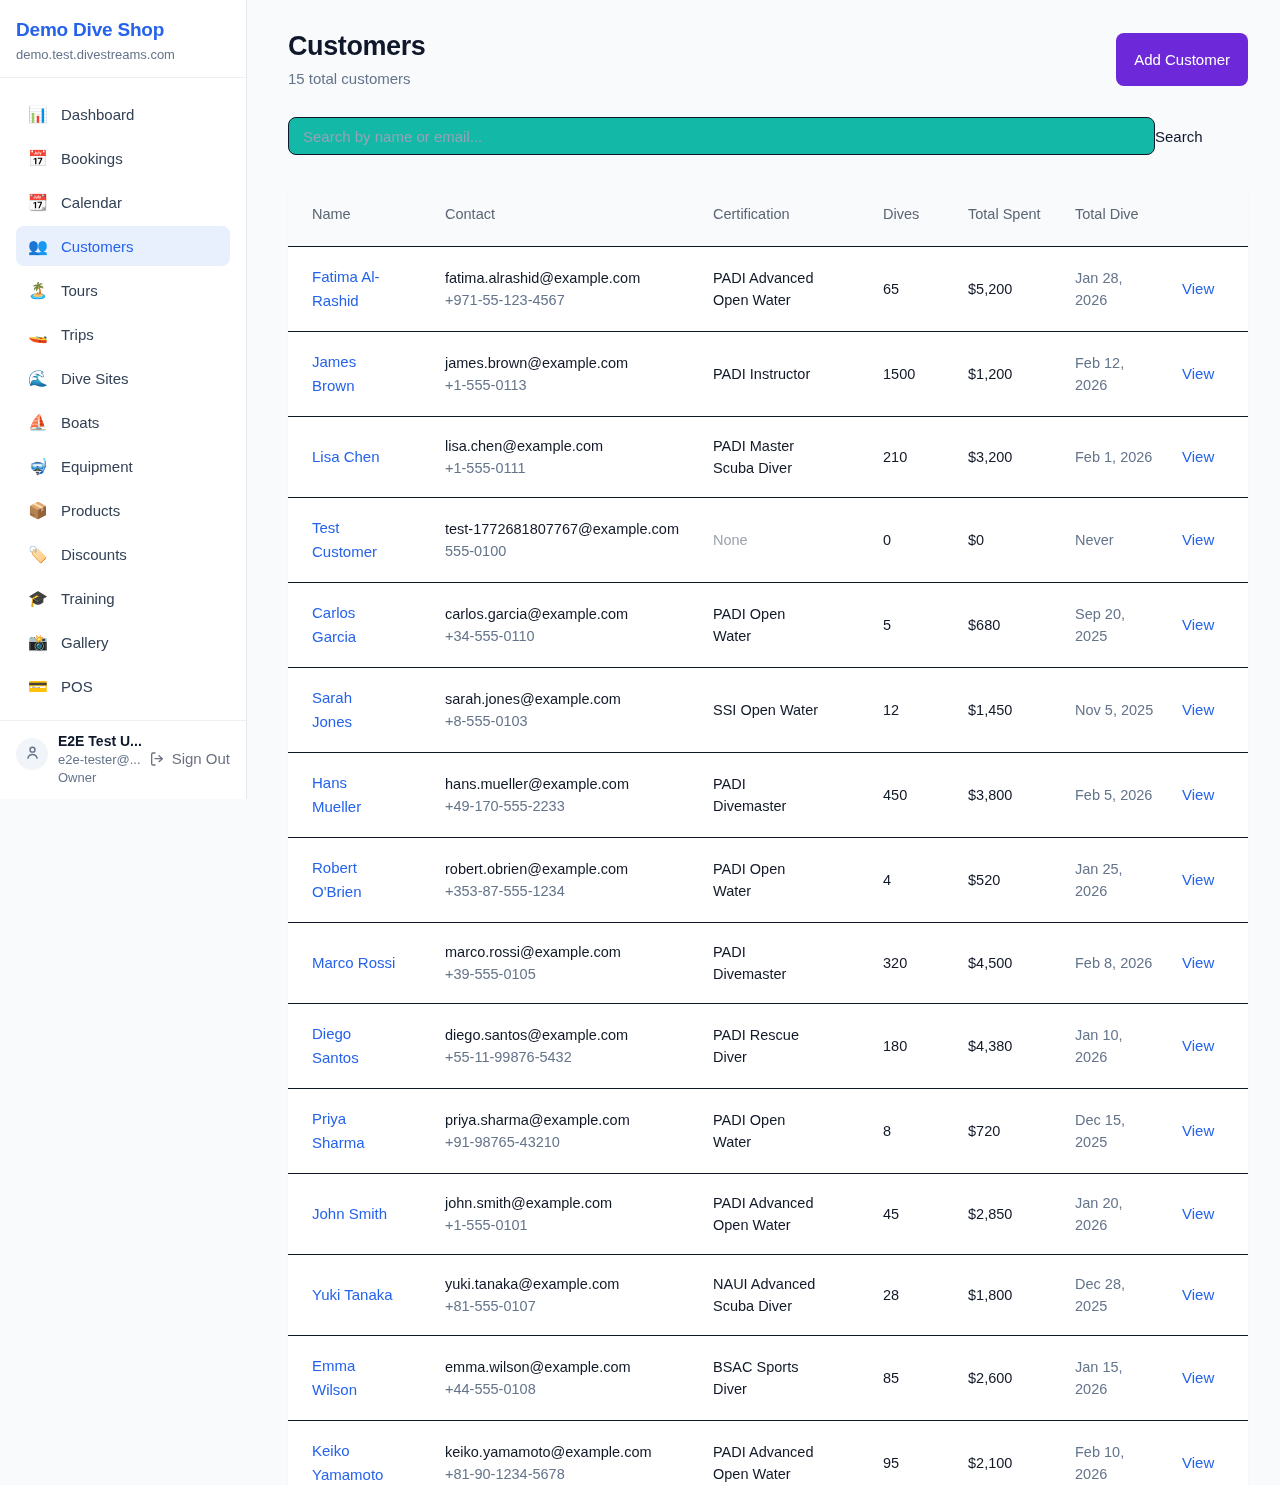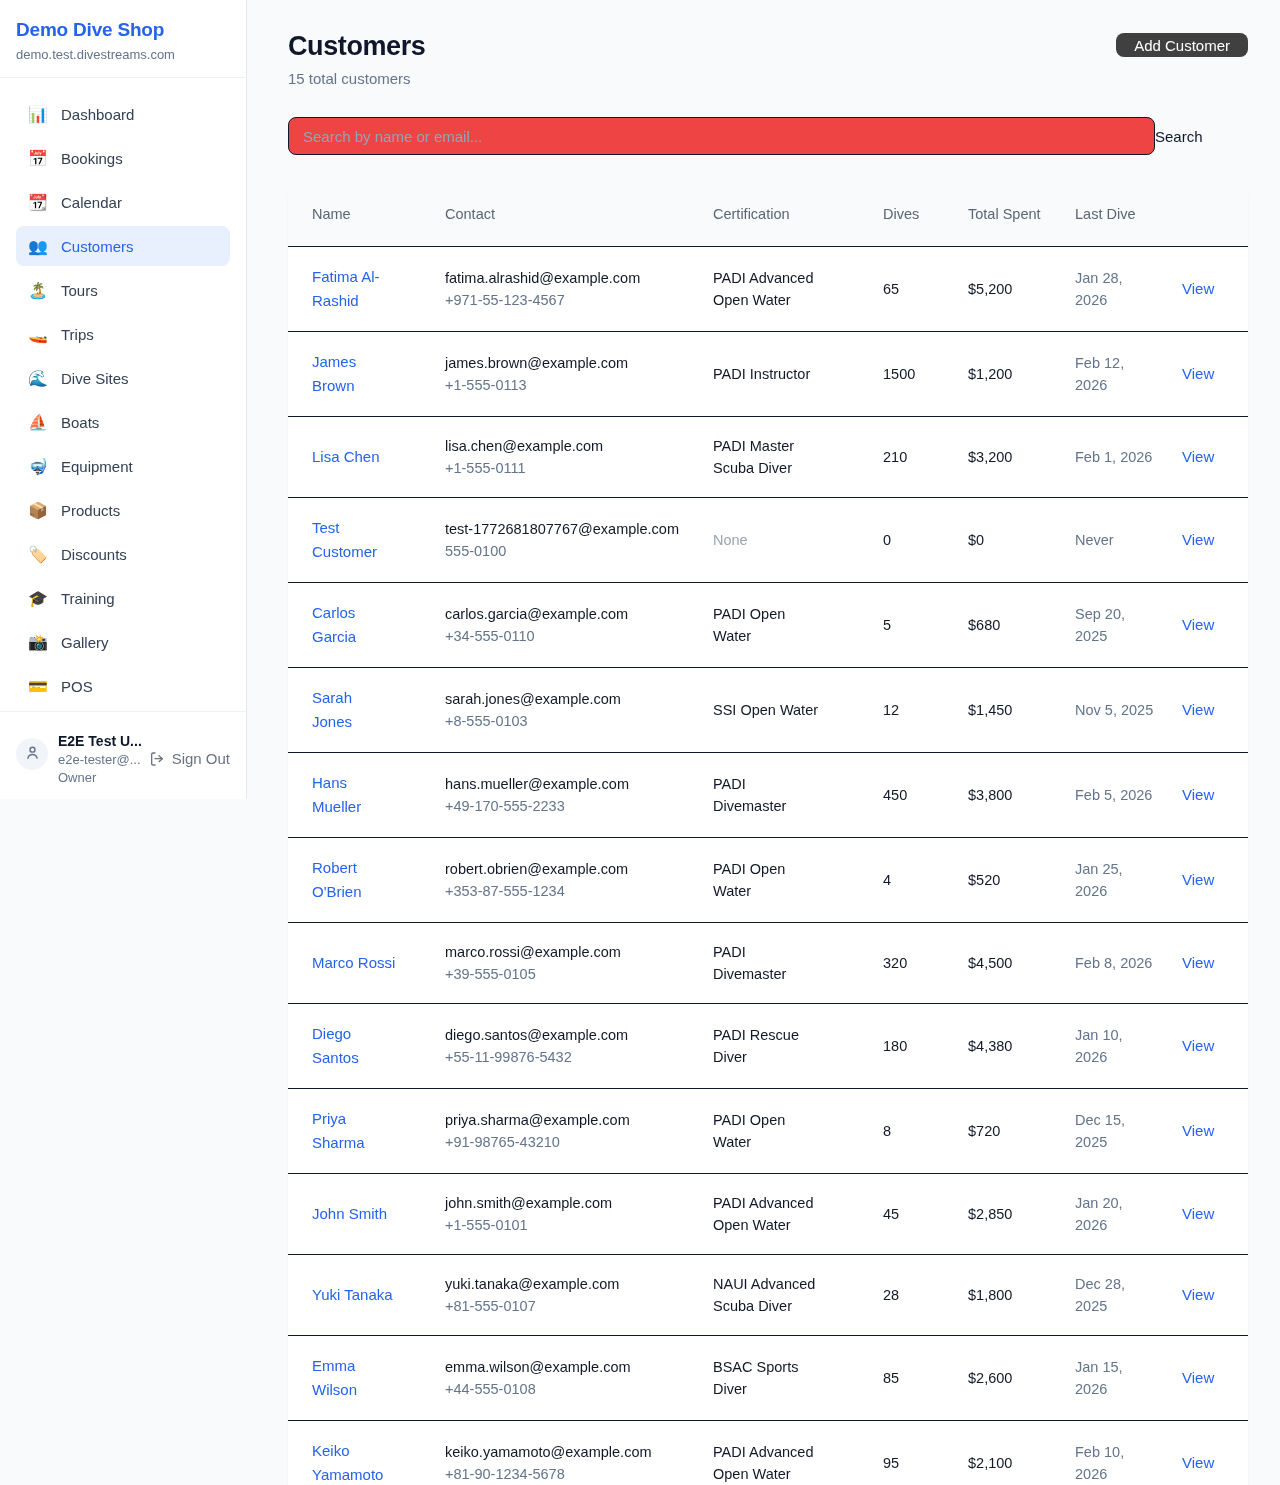--- a/index.html
+++ b/index.html
@@ -29,21 +29,21 @@
     display:flex; align-items:center; gap:13px;
     height:40px; padding:0 12px; margin-bottom:4px;
     border-radius:8px; color:#334155; font-size:15px;
     text-decoration:none; cursor:pointer;
   }
   .nav-item.active { background:#e8f0fe; color:#2563eb; }
   .nav-icon { width:20px; font-size:16px; text-align:center; flex:none; }
 
   .sidebar-footer {
     margin-top:auto; border-top:1px solid #edf0f4;
-    padding:21px 16px 14px; display:flex; align-items:flex-start; gap:10px;
+    padding:12px 16px 14px; display:flex; align-items:flex-start; gap:10px;
   }
   .avatar {
     width:32px; height:32px; flex:none; margin-top:5px;
     border-radius:50%; background:#f1f5f9; color:#64748b;
     display:flex; align-items:center; justify-content:center;
   }
   .user-info { flex:1; min-width:0; }
   .user-name { font-size:14px; font-weight:700; color:#0f172a; white-space:nowrap; }
   .user-email { font-size:13px; color:#64748b; margin-top:3px; white-space:nowrap; }
   .user-role { font-size:13px; color:#64748b; margin-top:3px; }
@@ -54,28 +54,28 @@
   }
   .signout svg { display:block; }
 
   
   .main { margin-left:256px; padding:31px 32px 20px; }
 
   .page-head { display:flex; justify-content:space-between; align-items:flex-start; }
   .page-title { margin:0; font-size:27px; font-weight:700; letter-spacing:-0.4px; color:#0f172a; }
   .subtitle { margin-top:8px; font-size:15px; color:#64748b; }
   .add-btn {
-    background:#404040; color:#ffffff; border:none; border-radius:8px;
-    height:24px; padding:0 18px; margin-top:2px;
+    background:#6d28d9; color:#ffffff; border:none; border-radius:8px;
+    height:53px; padding:0 18px; margin-top:2px;
     font-size:15px; font-weight:500; font-family:inherit; cursor:pointer;text-align:center;
   }
 
   .search-row { display:flex; align-items:center; margin-top:30px; }
   .search-input {
-    flex:1; height:38px; background:#ef4444;
+    flex:1; height:38px; background:#14b8a6;
     border:1px solid #0f172a; border-radius:8px;
     padding:0 14px; font-size:15px; font-family:inherit; color:#0f172a;
   }
   .search-input::placeholder { color:#94a3b8; }
   .search-btn {
     width:93px; background:none; border:none; padding:0; text-align:left;
     font-size:15px; font-weight:500; color:#0f172a; font-family:inherit; cursor:pointer;
   }
 
   
@@ -229,21 +229,21 @@
             <col style="width:107px">
             <col style="width:78px">
         </colgroup>
         <thead>
           <tr>
             <th>Name</th>
             <th>Contact</th>
             <th>Certification</th>
             <th>Dives</th>
             <th>Total Spent</th>
-            <th>Last Dive</th>
+            <th>Total Dive</th>
             <th></th>
           </tr>
         </thead>
         <tbody id="rows">
             <tr>
     <td class="td-name"><a class="name-link">Fatima Al-Rashid</a></td>
     <td class="td-contact">
       <div class="email">fatima.alrashid@example.com</div>
       <div class="phone">+971-55-123-4567</div>
     </td>

